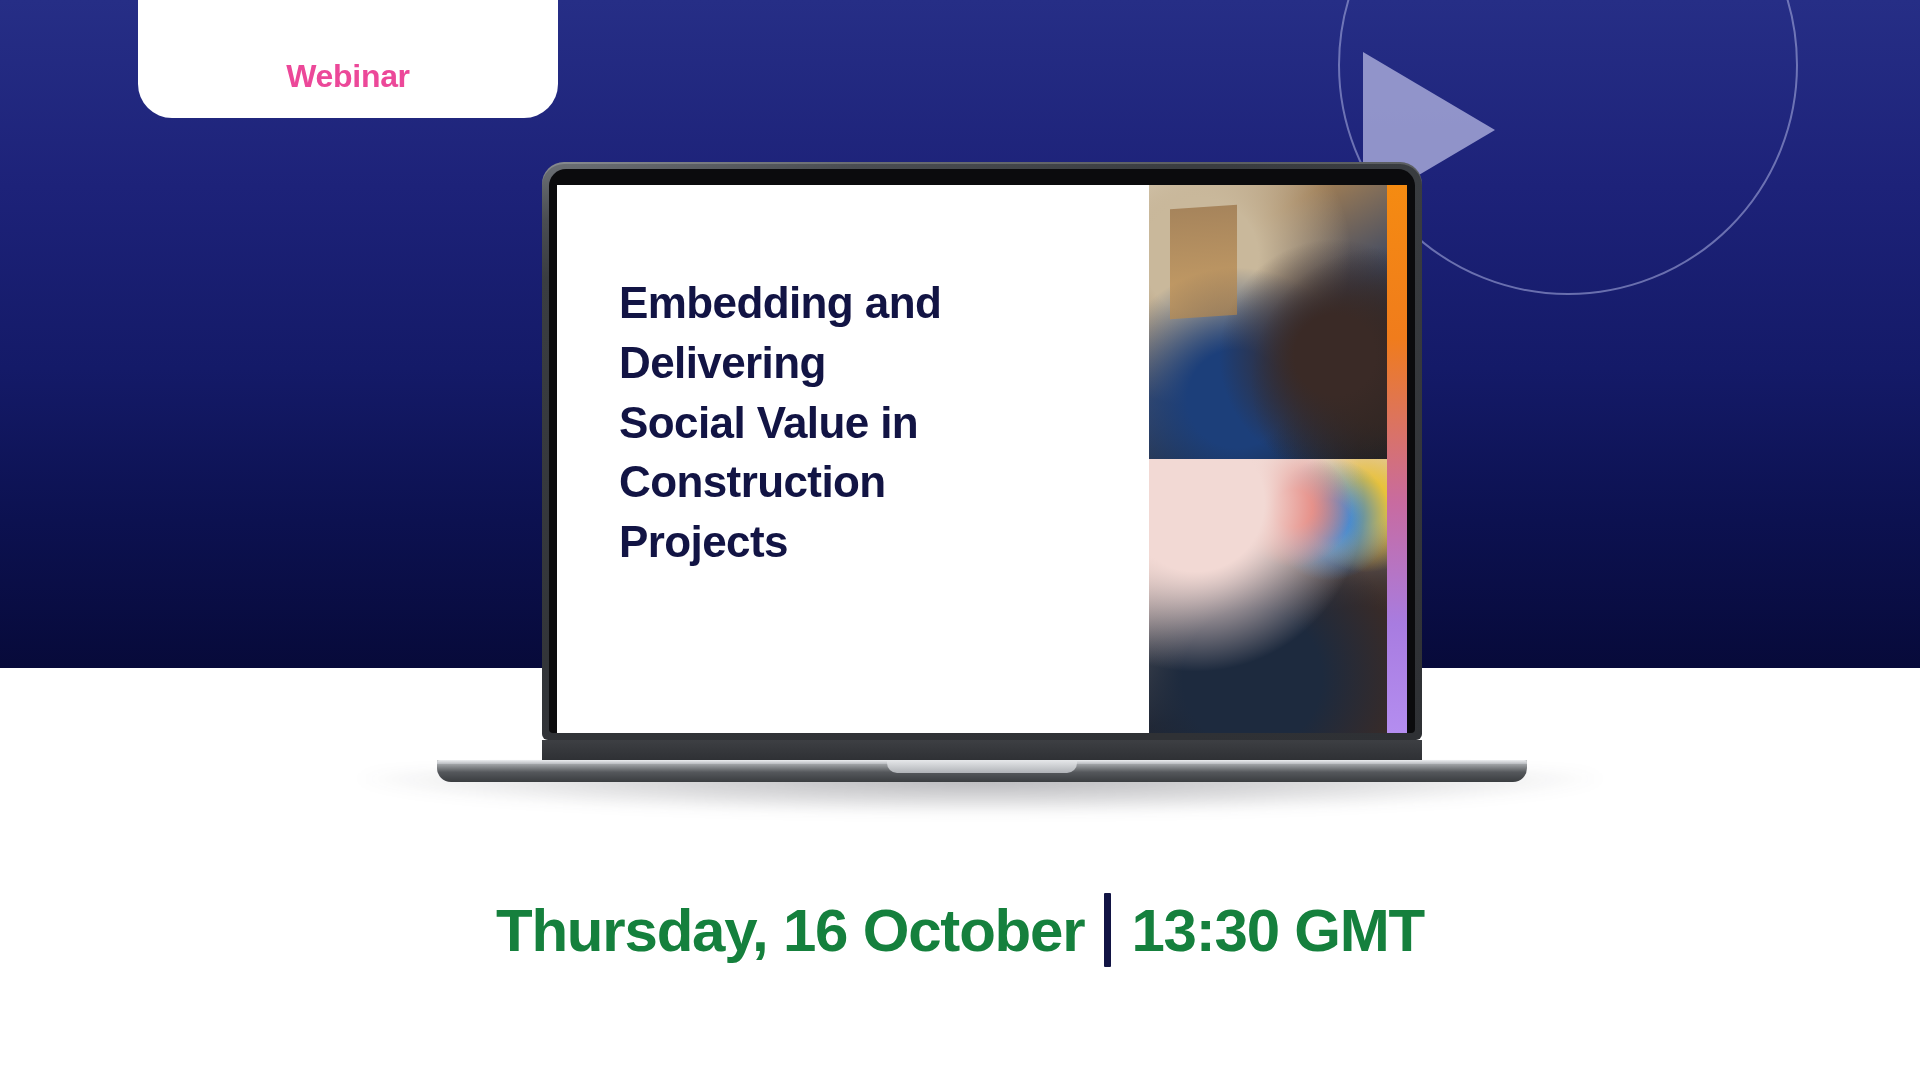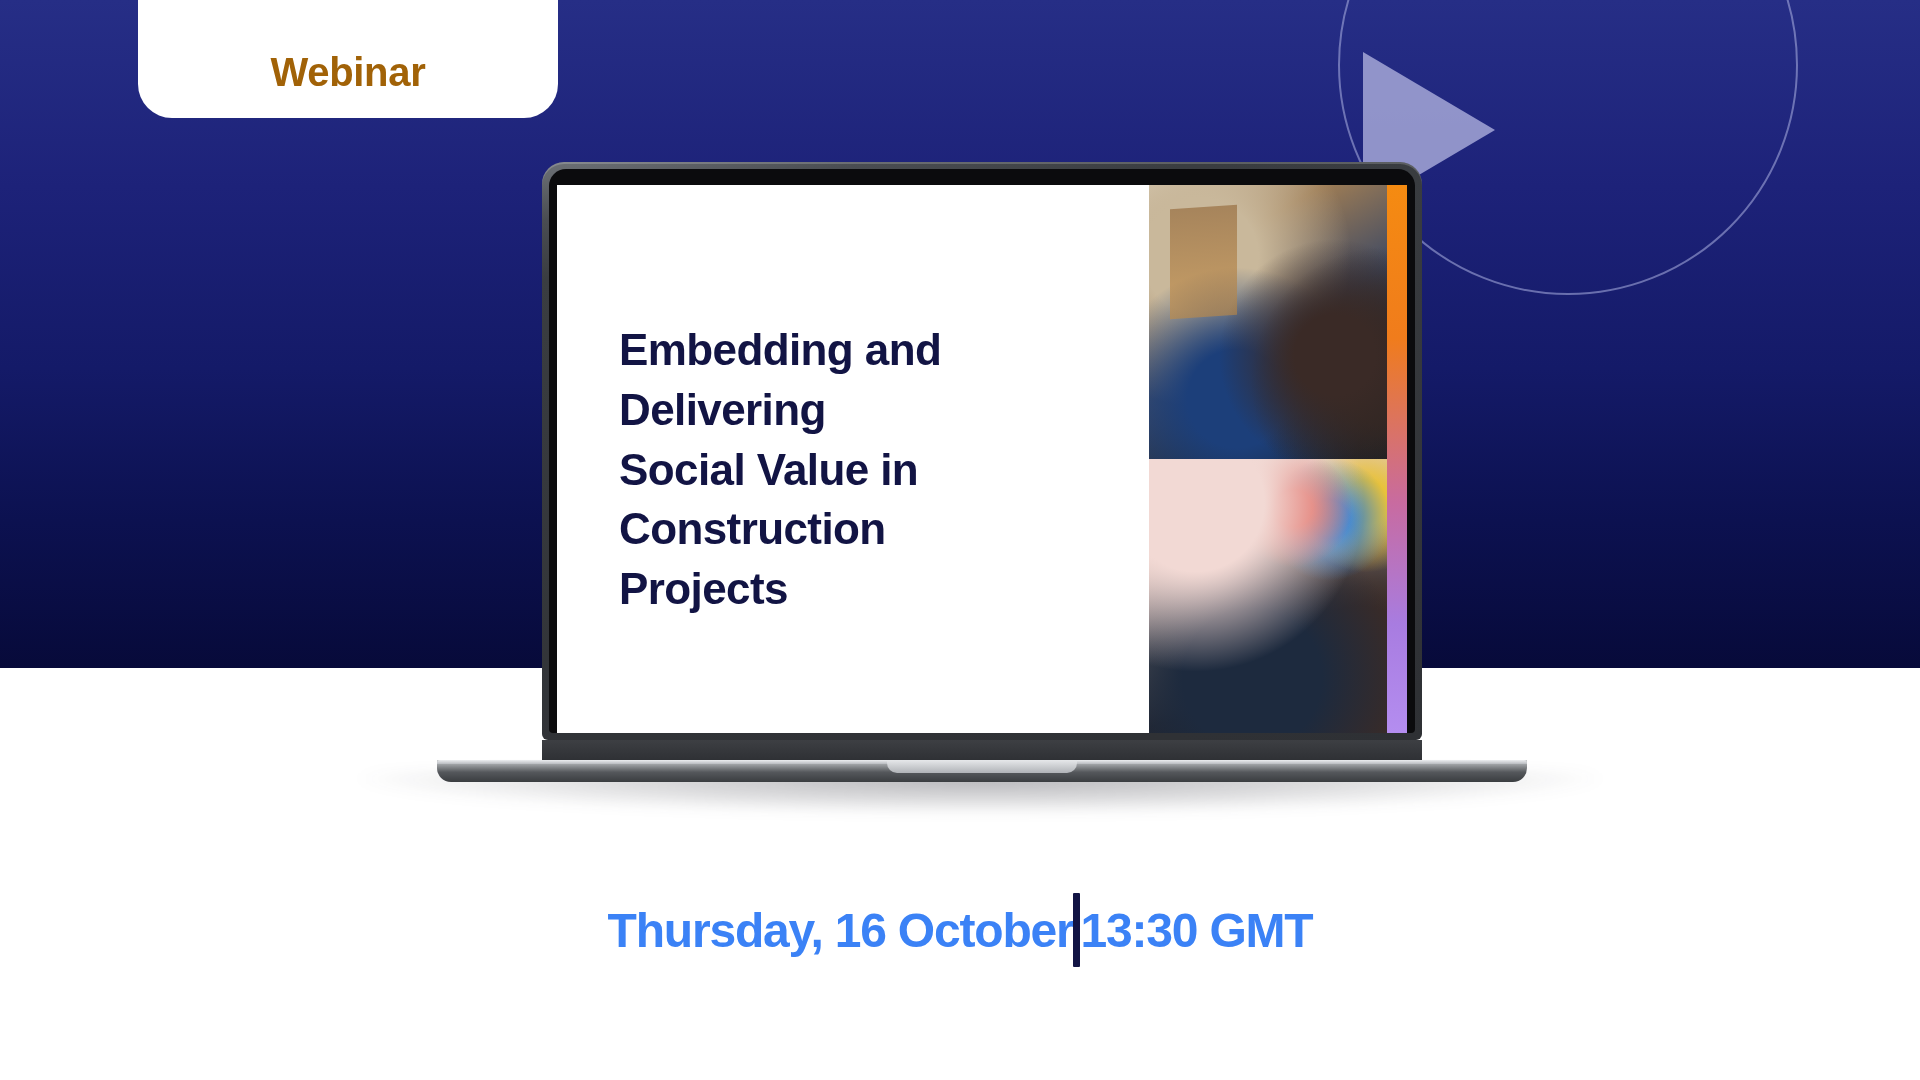--- a/index.html
+++ b/index.html
@@ -32,21 +32,21 @@
 
   
   .badge{
     position:absolute;left:138px;top:-40px;width:420px;height:158px;
     background:#ffffff;border-radius:0 0 34px 34px;
     display:flex;align-items:flex-end;justify-content:center;
     padding-bottom:26px;box-sizing:border-box;
     z-index:6;
   }
   .badge-label{
-    font-size:40px;font-weight:bold;color:#a16207;letter-spacing:-0.3px;
+    font-size:32px;font-weight:bold;color:#ec4899;letter-spacing:-0.3px;
     line-height:1;
   }
 
   
   .laptop{position:absolute;left:0;top:0;width:1920px;height:790px;z-index:5;}
 
   .lid{
     position:absolute;left:542px;top:162px;width:880px;height:578px;
     background:linear-gradient(170deg,#6e7277 0%,#4a4d52 8%,#3a3d41 16%,#2e3034 100%);
     border-radius:22px 22px 6px 6px;
@@ -59,21 +59,21 @@
   }
   .camera{
     position:absolute;left:50%;top:17px;width:6px;height:6px;margin-left:-3px;
     background:#2a2b30;border-radius:50%;
   }
   .screen{
     position:absolute;left:557px;top:185px;width:850px;height:548px;
     background:#ffffff;overflow:hidden;display:flex;
   }
   .screen-text{
-    flex:1 1 auto;padding:88px 8px 0 62px;box-sizing:border-box;margin-top:47px;
+    flex:1 1 auto;padding:88px 8px 0 62px;box-sizing:border-box;
   }
   .slide-title{
     font-size:44px;line-height:1.36;font-weight:bold;color:#121444;
     letter-spacing:-0.6px;max-width:470px;margin:0;
     white-space:pre-line;
   }
   
   .photo-strip{
     width:258px;flex:0 0 258px;display:flex;flex-direction:column;
     position:relative;
@@ -132,22 +132,22 @@
     background:radial-gradient(ellipse at 50% 20%, rgba(40,40,50,0.34) 0%, rgba(40,40,50,0.16) 42%, rgba(40,40,50,0) 72%);
     filter:blur(6px);
   }
 
   
   .footer{
     position:absolute;left:0;top:840px;width:1920px;height:180px;
     display:flex;align-items:center;justify-content:center;
   }
   .date-line{
-    font-size:48px;font-weight:bold;color:#3b82f6;letter-spacing:-1.2px;
-    white-space:nowrap;display:flex;align-items:center;
+    font-size:60px;font-weight:bold;color:#15803d;letter-spacing:-1.2px;
+    white-space:nowrap;display:flex;align-items:center;gap:20px;
   }
   .date-sep{
     display:inline-block;width:7px;height:74px;background:#121444;
     border-radius:1px;
   }
 </style>
 </head>
 <body>
 
 <div class="stage">

